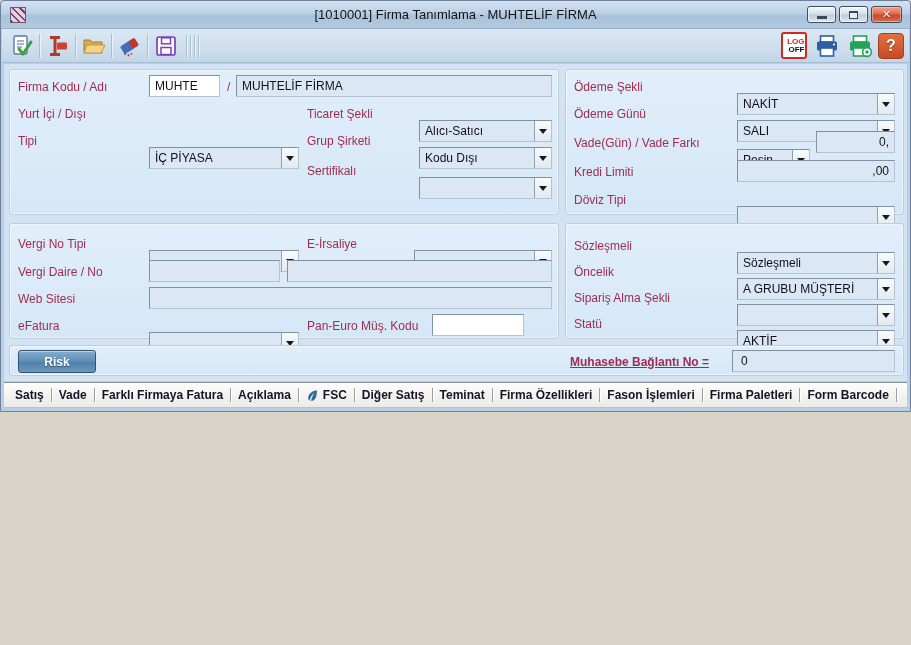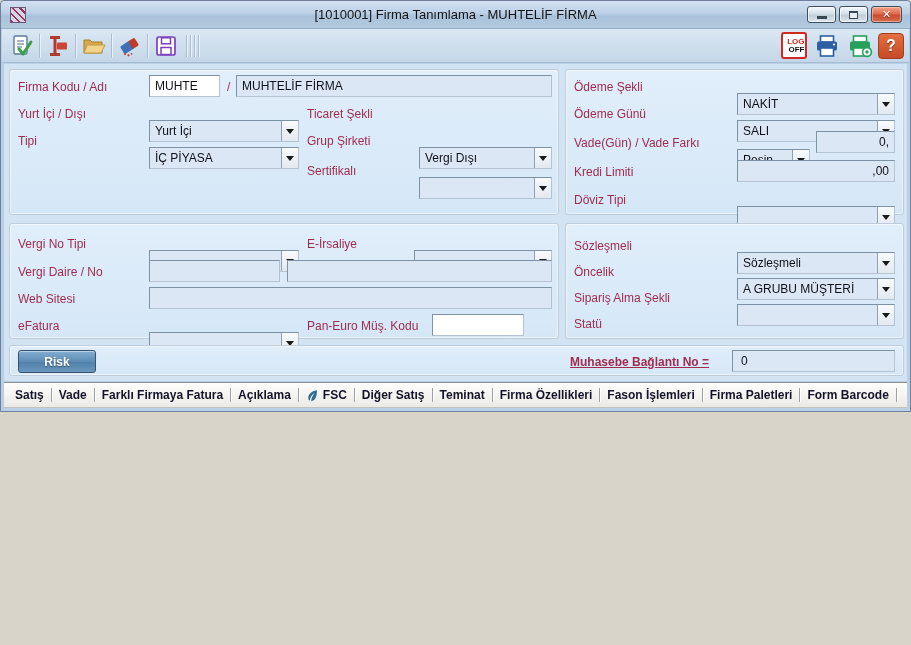--- a/index.html
+++ b/index.html
@@ -186,38 +186,38 @@
 
     <div class="formbg"></div>
 
     <div class="panel" style="left:8px;top:68px;width:550px;height:146px;">
       <div class="lbl" style="left:8px;top:10px;">Firma Kodu / Adı</div>
       <input class="tfield white" style="left: 139px; top: 5px; width: 71px;" value="MUHTE">
       <div class="slash" style="left:217px;top:10px;">/</div>
       <input class="tfield" style="left: 226px; top: 5px; width: 316px;" value="MUHTELİF FİRMA">
 
       <div class="lbl" style="left:8px;top:37px;">Yurt İçi / Dışı</div>
-      <div class="combo" style="left:139px;top:32px;width:150px;">
-        <span class="combo-val">Yurt İçi</span>
-        <span class="combo-btn">
-            <i class="arr"></i>
-          </span>
-      </div>
       <div class="lbl" style="left:297px;top:37px;">Ticaret Şekli</div>
+      <div class="combo" style="left:409px;top:32px;width:133px;">
+        <span class="combo-val">Alıcı-Satıcı</span>
+        <span class="combo-btn">
+            <i class="arr"></i>
+          </span>
+      </div>
 
       <div class="lbl" style="left:8px;top:64px;">Tipi</div>
       <div class="combo" style="left:139px;top:59px;width:150px;">
         <span class="combo-val">İÇ PİYASA</span>
         <span class="combo-btn">
             <i class="arr"></i>
           </span>
       </div>
       <div class="lbl" style="left:297px;top:64px;">Grup Şirketi</div>
       <div class="combo" style="left:409px;top:59px;width:133px;">
-        <span class="combo-val">Vergi Dışı</span>
+        <span class="combo-val">Kodu Dışı</span>
         <span class="combo-btn">
             <i class="arr"></i>
           </span>
       </div>
 
       <div class="lbl" style="left:297px;top:94px;">Sertifikalı</div>
       <div class="combo" style="left:409px;top:89px;width:133px;">
         <span class="combo-val"></span>
         <span class="combo-btn">
             <i class="arr"></i>
@@ -310,20 +310,26 @@
           </span>
       </div>
       <div class="lbl" style="left:8px;top:67px;">Sipariş Alma Şekli</div>
       <div class="combo" style="left:171px;top:62px;width:158px;">
         <span class="combo-val"></span>
         <span class="combo-btn">
             <i class="arr"></i>
           </span>
       </div>
       <div class="lbl" style="left:8px;top:93px;">Statü</div>
+      <div class="combo" style="left:171px;top:88px;width:158px;">
+        <span class="combo-val">AKTİF</span>
+        <span class="combo-btn">
+            <i class="arr"></i>
+          </span>
+      </div>
     </div>
 
     <div class="panel" style="left:8px;top:344px;width:895px;height:31px;">
       <button class="risk-btn" style="left:8px;top:4px;">Risk</button>
       <div class="lbl muh-lbl" style="left:560px;top:9px;">Muhasebe Bağlantı No =</div>
       <input class="tfield" style="left: 722px; top: 4px; width: 163px; padding-left: 8px;" value="0">
     </div>
 
     <div class="tabstrip">
       <div class="tab">

